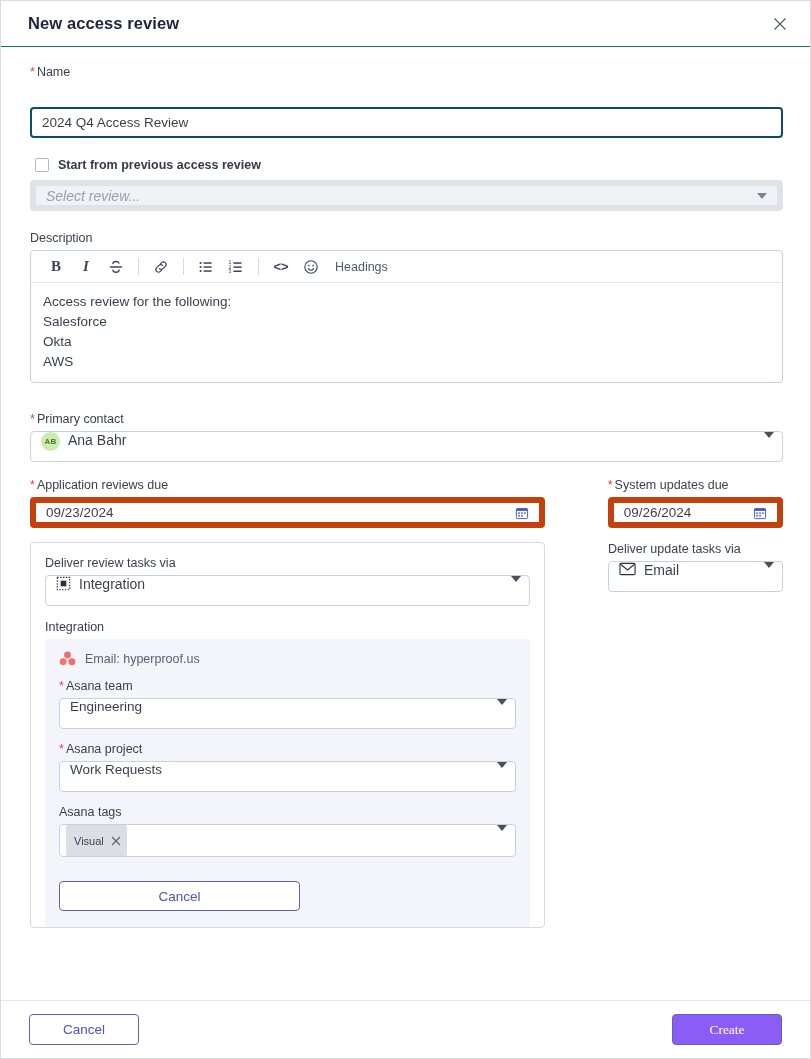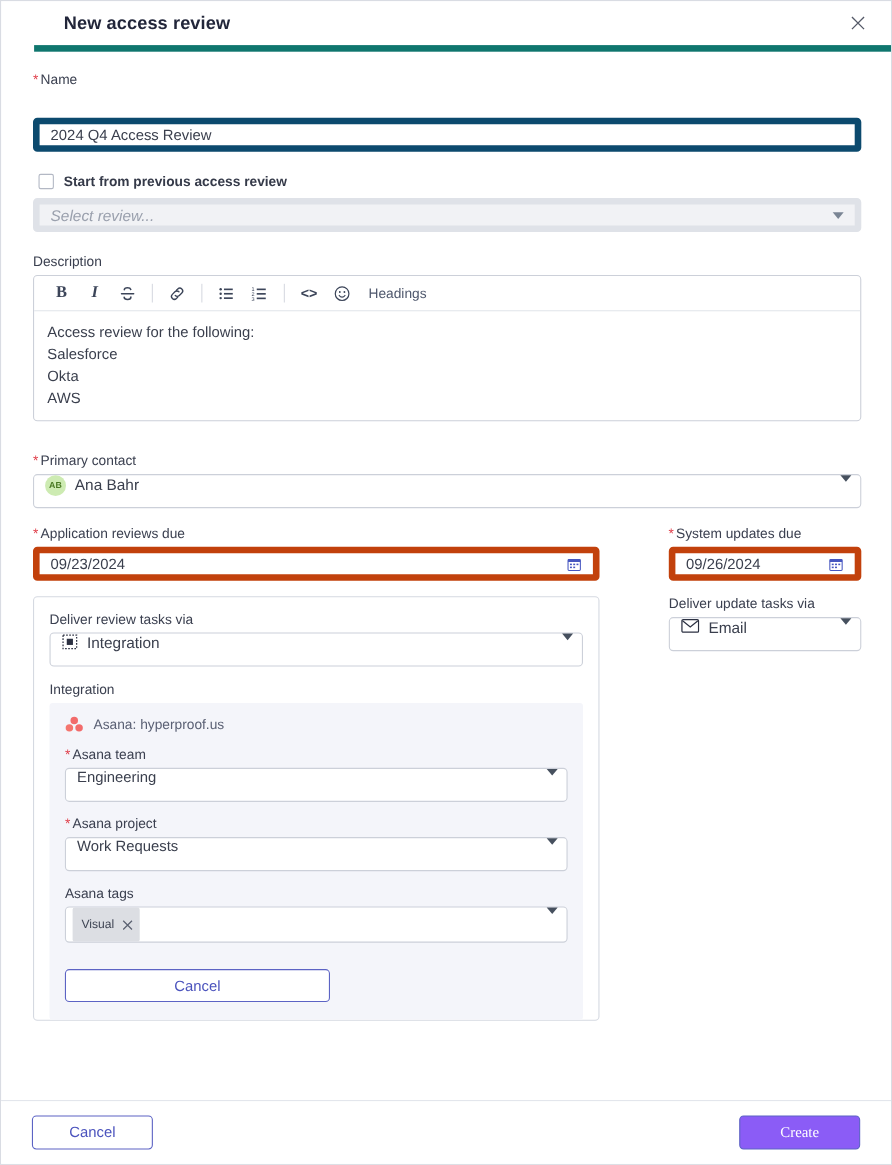--- a/index.html
+++ b/index.html
@@ -15,24 +15,23 @@
   .dialog {
     position: relative;
     width: 811px; height: 1059px;
     background: #fff;
     border: 1px solid #d9dce3;
     display: flex; flex-direction: column;
   }
   
   .dlg-header {
     height: 46px; flex: 0 0 46px;
-    border-bottom: 6px solid #0f766e;
+    border-bottom: 1px solid #0f766e;
     display: flex; align-items: center;
     padding: 0 16px 0 27px;
-    margin-left: 30px;
   }
   .dlg-title { font-size: 16.5px; font-weight: bold; color: #22263a; letter-spacing: .1px; }
   .close-btn {
     margin-left: auto; width: 28px; height: 28px;
     display: flex; align-items: center; justify-content: center;
     cursor: pointer; color: #555a68;
   }
   
   .dlg-body {
     flex: 1 1 auto; position: relative;
@@ -46,21 +45,21 @@
   }
   .req { color: #e0414c; margin-right: 2px; }
   .inp {
     width: 100%; height: 31px;
     border: 6px solid #c2410c; border-radius: 4px;
     background: #fff; padding: 0 10px;
     font-family: "Liberation Sans", sans-serif;
     font-size: 13.5px; color: #3a3f4d;
     display: flex; align-items: center;
   }
-  .inp.focused { border: 6px solid #0c4a6e; margin-top: 28px; }
+  .inp.focused { border: 2px solid #0c4a6e; margin-top: 28px; }
   .inp.disabled {
     background: #f1f2f5; border-color: #dfe2e8; color: #9aa0ad;
     font-style: italic; font-size: 14px;
   }
   .sel {
     width: 100%; height: 31px;
     border: 1px solid #ccd0d9; border-radius: 4px;
     background: #fff; padding: 0 8px 0 10px;
     display: flex; gap: 8px;
     font-size: 13.5px; color: #3a3f4d; cursor: pointer;
@@ -303,21 +302,21 @@
         <span class="lbl">Integration</span>
         <div class="int-panel">
           <div class="asana-row">
             <span class="asana-logo">
               <svg width="17" height="15" viewBox="0 0 17 15">
                 <circle cx="8.5" cy="4" r="3.4" fill="#f26b6b"></circle>
                 <circle cx="4.1" cy="10.7" r="3.4" fill="#f4756e"></circle>
                 <circle cx="12.9" cy="10.7" r="3.4" fill="#f26b6b"></circle>
               </svg>
             </span>
-            <span class="asana-txt">Asana: hyperproof.us</span>
+            <span class="asana-txt">Email: hyperproof.us</span>
           </div>
 
           <div style="margin-bottom:13px;">
             <span class="lbl"><span class="req">*</span><span>Asana team</span></span>
             <div class="sel">
               <span>Engineering</span>
               <span class="caret"></span>
             </div>
           </div>
 

